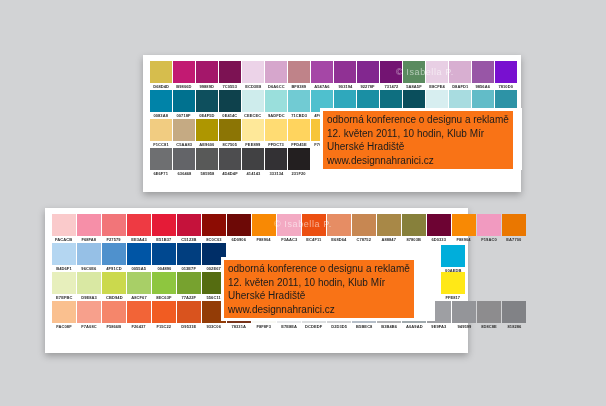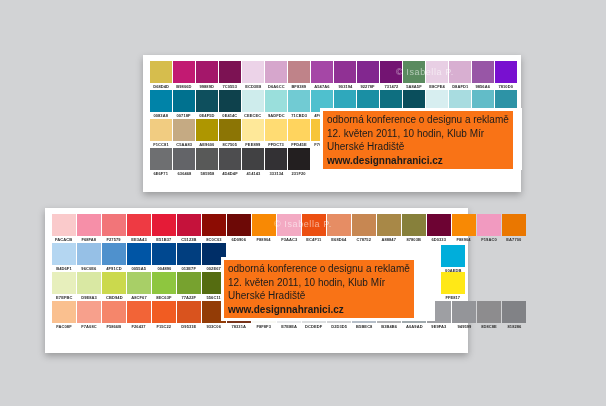--- a/index.html
+++ b/index.html
@@ -88,21 +88,21 @@
     position: absolute;
     color: #1c1c1c;
     font-family: "Liberation Sans", sans-serif;
     font-size: 10px;
     line-height: 13.6px;
     white-space: nowrap;
     z-index: 5;
     background: #f97316;
   }
   .textblock .line { display: block; }
-  .textblock .line.bold { font-weight: 700; }
+  .textblock .line.bold { font-weight: 400; }
 
   #text-top {
     left: 173px;
     top: 50px;
     padding: 2px 4px 2px 4px;
   }
   #text-bottom {
     left: 172px;
     top: 46px;
     padding: 2px 4px 2px 4px;

